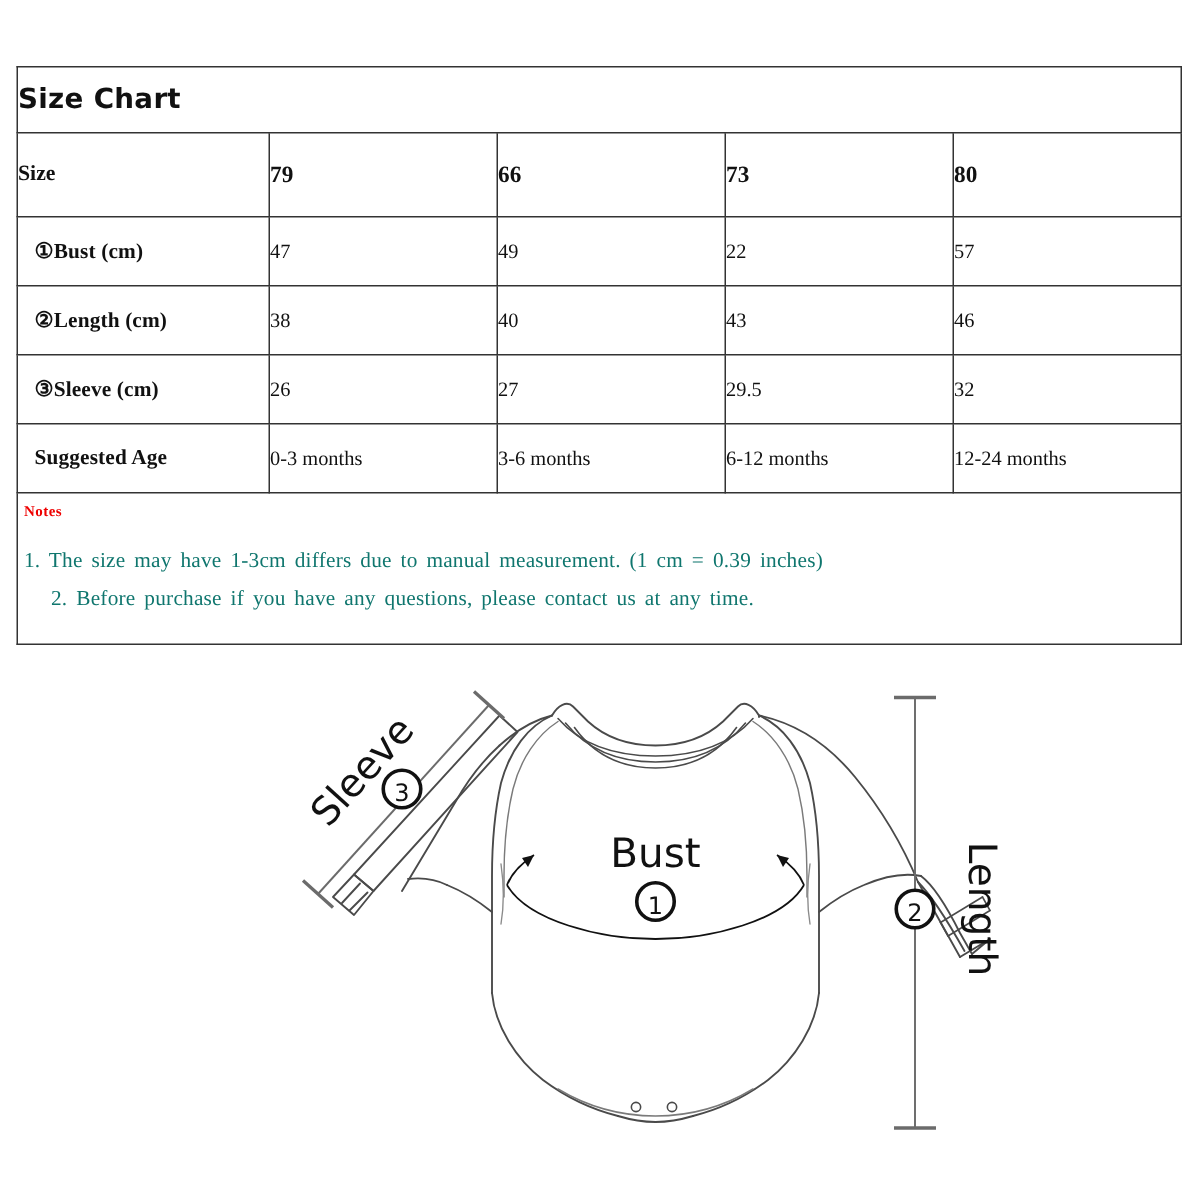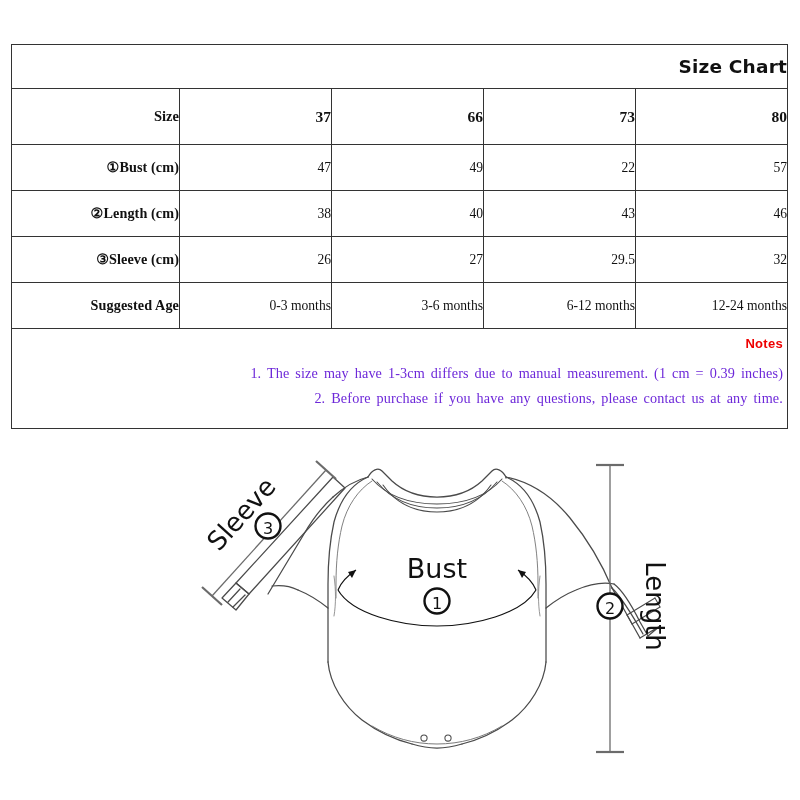--- a/index.html
+++ b/index.html
@@ -21,21 +21,21 @@
     left: 11px; top: 44px;
     width: 776px;
   }
   table.size-chart {
     width: 776px;
     border-collapse: collapse;
     table-layout: fixed;
   }
   table.size-chart td, table.size-chart th {
     border: 1.4px solid #333333;
-    text-align: right;
+    text-align: left;
     vertical-align: middle;
     color: #111111;
   }
 
   .title-cell {
     height: 44px;
     font-family: "DejaVu Sans", sans-serif;
     font-weight: bold;
     font-size: 18.5px;
     letter-spacing: 0.2px;
@@ -61,29 +61,29 @@
     font-size: 13.6px;
     font-weight: normal;
   }
 
   .notes-cell {
     padding: 7px 4px 9px 4px;
     text-align: center;
   }
   .notes-title {
     color: #ee0000;
-    font-family: Liberation Sans, sans-serif;
+    font-family: Liberation Serif, serif;
     font-weight: bold;
-    font-size: 13px;
-    margin-bottom: 14px;
+    font-size: 10px;
+    margin-bottom: 19px;
     letter-spacing: 0.3px;
   }
   .note-line {
     font-size: 14.2px;
-    color: #6d28d9;
+    color: #0f766e;
     margin-bottom: 8px;
     word-spacing: 2.2px;
     letter-spacing: 0.15px;
   }
   .note-line:last-child { margin-bottom: 12px; }
   .note-line.n2 { padding-left: 18px; }
 
   
   .illus {
     position: absolute;
@@ -112,21 +112,21 @@
         <col style="width:152px">
         <col style="width:152px">
       </colgroup>
       <tbody>
         <tr>
           <td class="title-cell" colspan="5">Size Chart</td>
         </tr>
 
         <tr>
           <td class="hdr-cell row-label">Size</td>
-          <td class="hdr-cell">37</td>
+          <td class="hdr-cell">79</td>
           <td class="hdr-cell">66</td>
           <td class="hdr-cell">73</td>
           <td class="hdr-cell">80</td>
         </tr>
 
         <tr>
           <td class="rlabel">①Bust (cm)</td>
           <td class="val">47</td>
           <td class="val">49</td>
           <td class="val">22</td>

